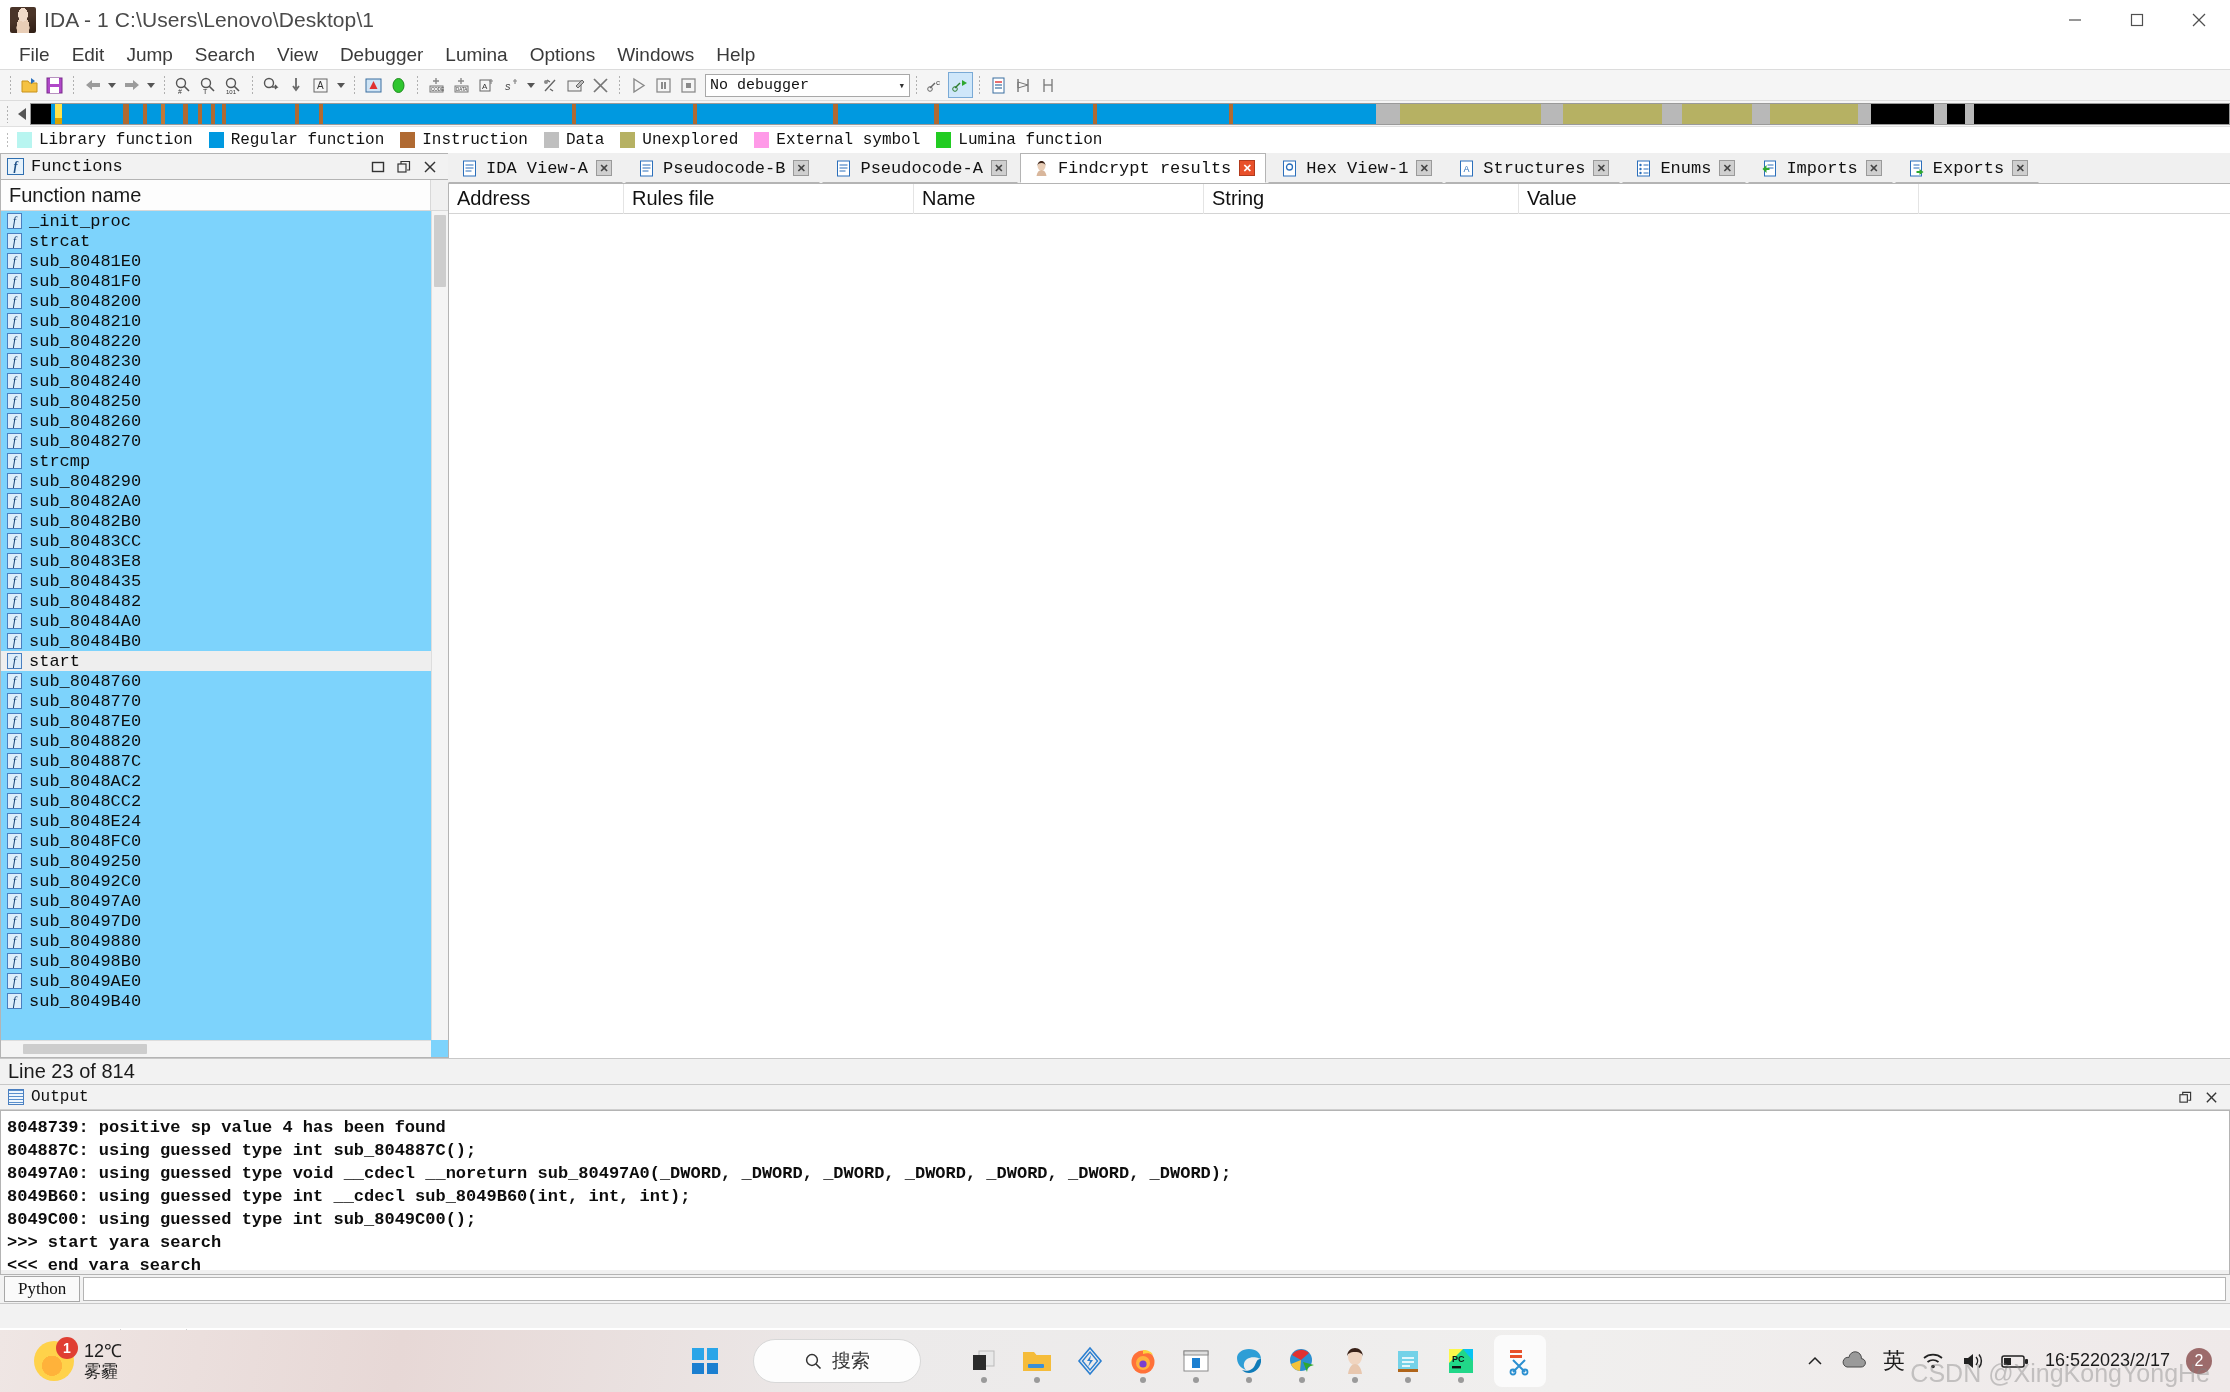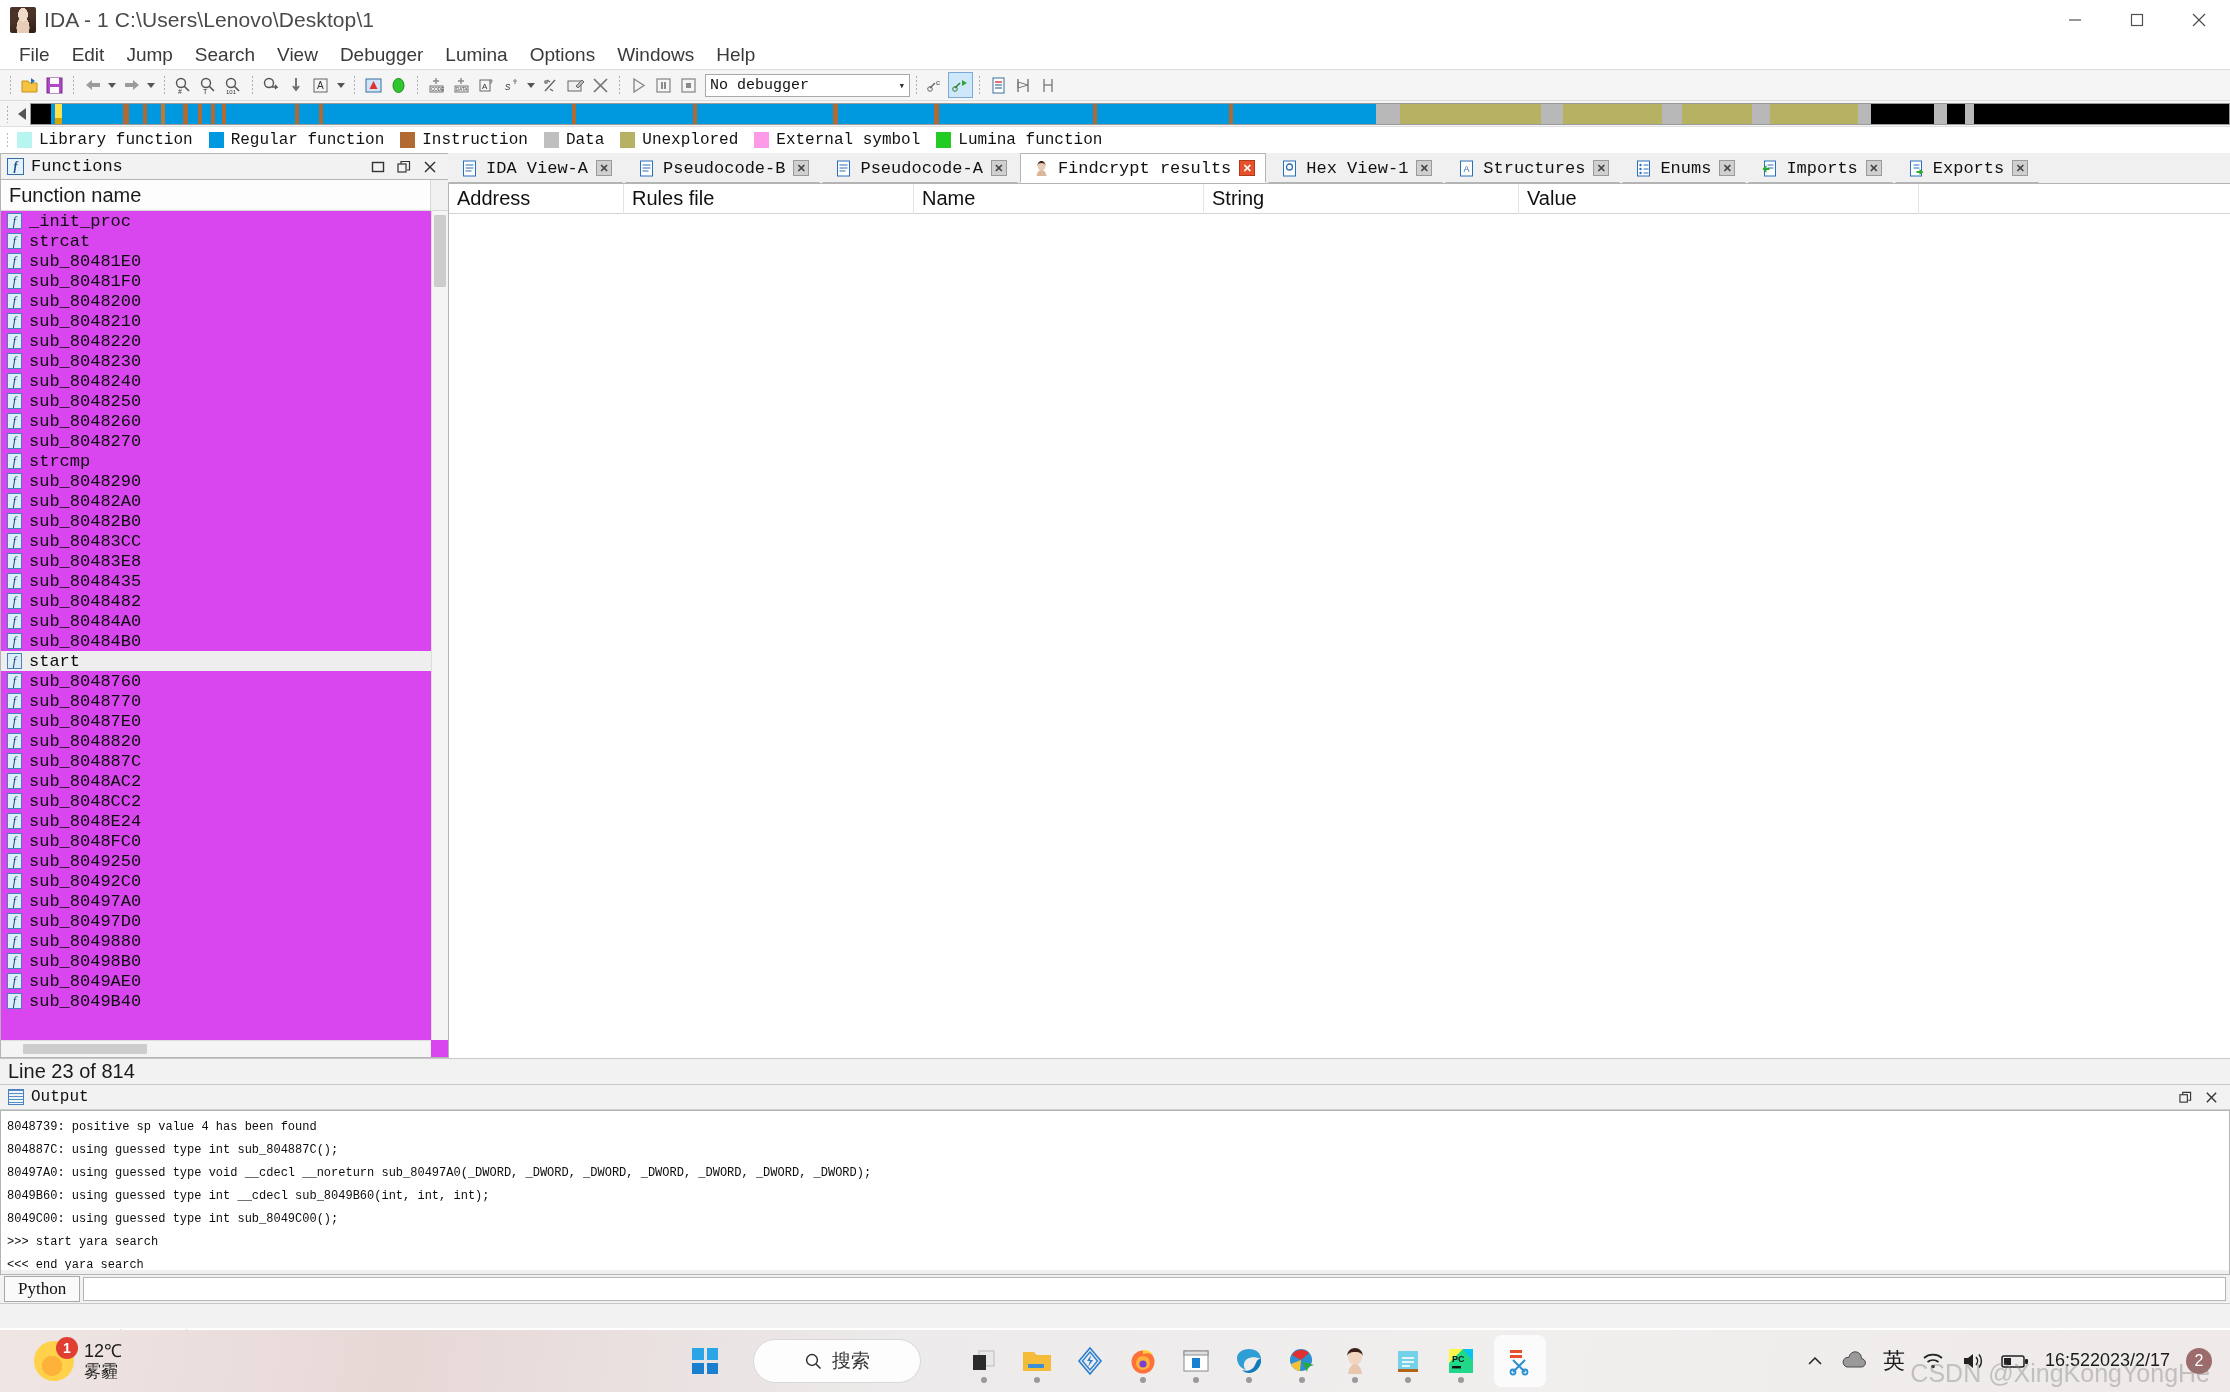--- a/index.html
+++ b/index.html
@@ -141,21 +141,21 @@
     font-family: "Liberation Mono", monospace; font-size: 17px; color: #111;
   }
   .fn-tb-btns { margin-left: auto; display: flex; align-items: center; gap: 2px; padding-right: 6px; }
   .fn-tb-btn {
     width: 24px; height: 22px; display: flex;
     align-items: center; justify-content: center; color: #333;
   }
 
   .fn-body {
     flex: 1; border: 1px solid #b4b4b4; border-top: none; border-right: none;
-    background: #d946ef; display: flex; flex-direction: column; position: relative;
+    background: #7dd3fc; display: flex; flex-direction: column; position: relative;
   }
   .fn-colhdr {
     height: 31px; background: #fdfdfd; border-bottom: 1px solid #d8d8d8;
     display: flex; align-items: center; padding-left: 8px;
     font-size: 20px; color: #1a1a1a; position: relative;
   }
   .fn-colhdr-grip {
     position: absolute; right: 0; top: 0; bottom: 0; width: 18px;
     background: #f0f0f0; border-left: 1px solid #d8d8d8;
   }
@@ -264,21 +264,21 @@
     width: 22px; height: 20px; display: flex;
     align-items: center; justify-content: center; color: #333;
   }
   .out-body {
     height: 165px; background: #ffffff;
     border: 1px solid #b4b4b4; overflow: hidden;
     padding: 5px 0 0 6px; position: relative;
   }
   .out-line {
     font-family: "Liberation Mono", monospace;
-    font-size: 12px; color: #0d0d0d; line-height: 23px; white-space: pre;
+    font-size: 17px; color: #0d0d0d; line-height: 23px; white-space: pre; font-weight: bold;
   }
   .out-scroll-h {
     position: absolute; left: 0; right: 0; bottom: 0; height: 4px; background: #f0f0f0;
   }
 
   .pybar {
     height: 29px; background: #f2f2f2; display: flex; align-items: center;
     border-bottom: 1px solid #c8c8c8;
   }
   .py-btn {

